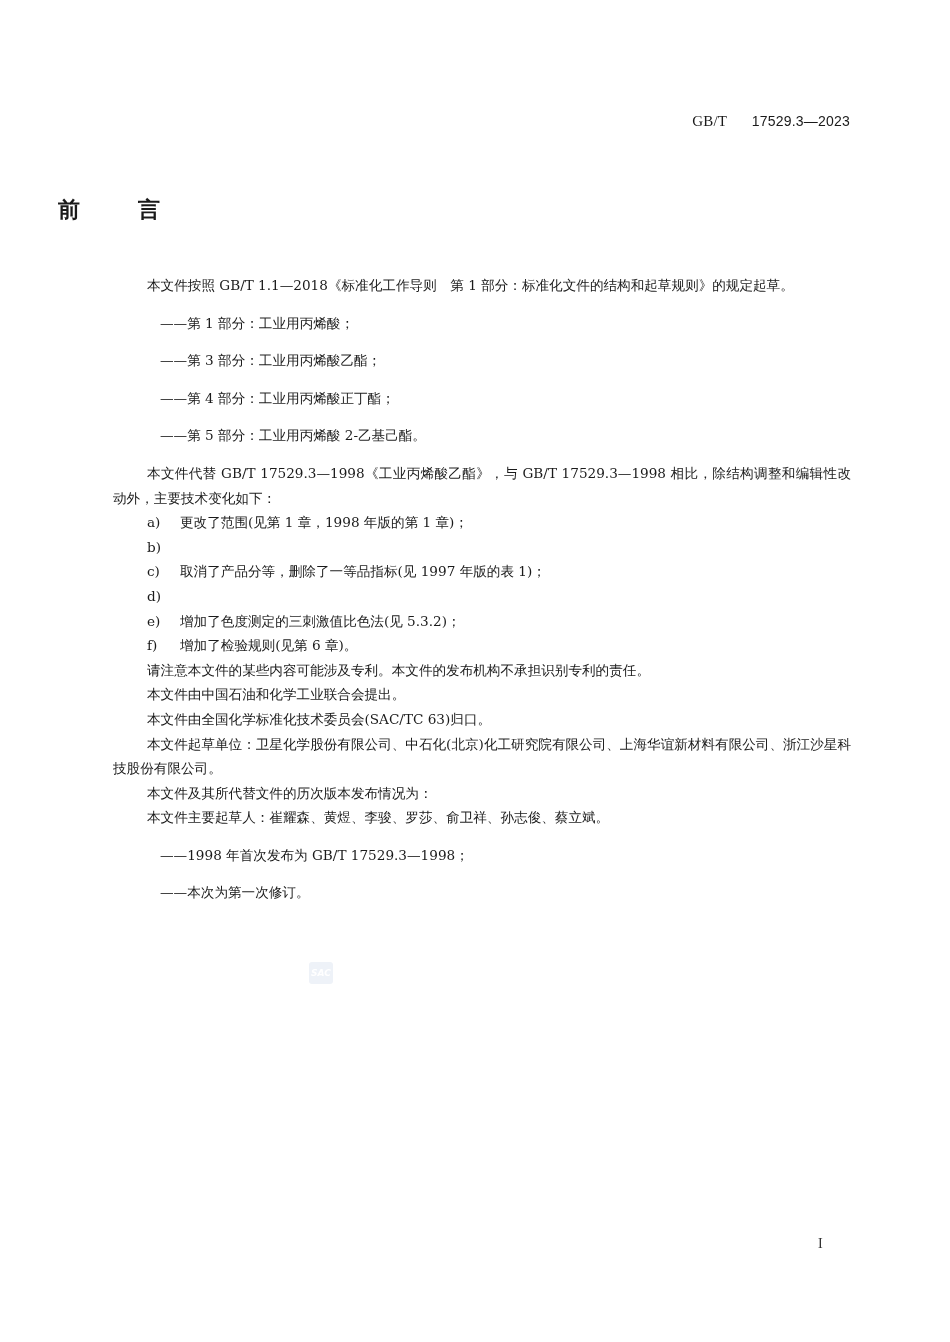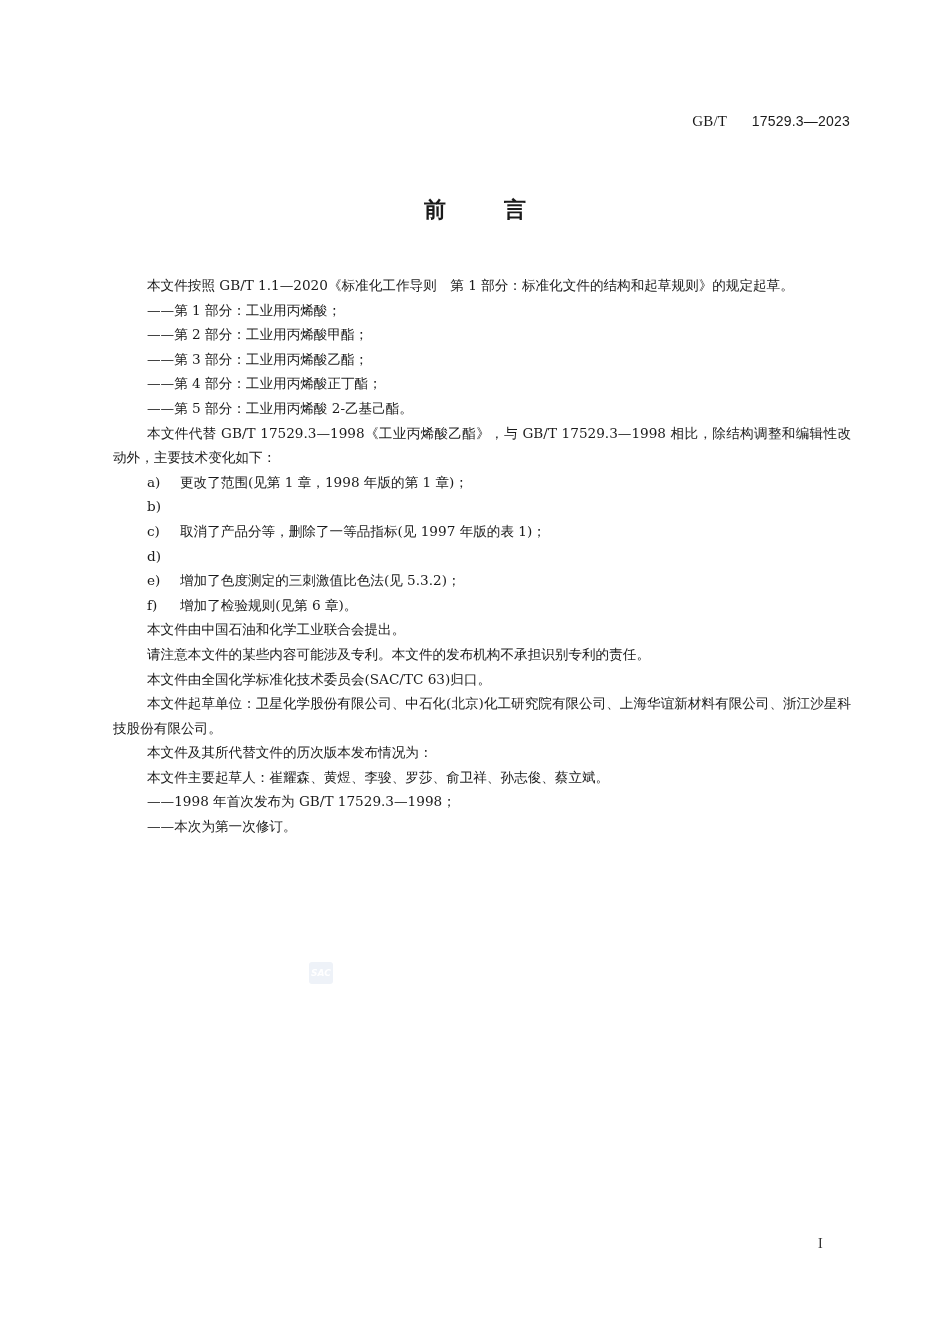--- a/index.html
+++ b/index.html
@@ -31,21 +31,20 @@
     .header-code .num {
       font-family: "Liberation Sans", sans-serif;
       font-size: 14px;
       margin-left: 20px;
     }
     .title {
       position: absolute;
       top: 195px;
       left: 0;
       width: 950px;
-      text-align: center;
       font-family: Liberation Mono, monospace;
       font-weight: bold;
       font-size: 22px;
       letter-spacing: 58px;
       padding-left: 58px;
       box-sizing: border-box;
     }
     .body-text {
       position: absolute;
       top: 273px;
@@ -54,21 +53,21 @@
       font-size: 13.6px;
       line-height: 24.6px;
     }
     .p {
       margin: 0;
       text-indent: 34px;
       text-align: justify;
       text-align-last: left;
     }
     .dash {
-      margin: 0;
+      margin: 13px;
       padding-left: 34px;
     }
     .list-item {
       margin: 0;
       padding-left: 34px;
       display: flex;
     }
     .list-item .marker {
       width: 33px;
       flex: none;
@@ -105,24 +104,23 @@
 <div class="header-code">
   <span class="gbt">GB/T</span>
   <span class="num">17529.3—2023</span>
 </div>
 
 <div class="title">
   <span>前</span><span>言</span>
 </div>
 
 <div class="body-text">
-  <p class="p">本文件按照 GB/T 1.1—2020《标准化工作导则　第 1 部分：标准化文件的结构和起草规则》的规定起草。</p>
+  <p class="p">本文件按照 GB/T 1.1—2018《标准化工作导则　第 1 部分：标准化文件的结构和起草规则》的规定起草。</p>
   <div>
     <p class="dash">——第 1 部分：工业用丙烯酸；</p>
-    <p class="dash">——第 2 部分：工业用丙烯酸甲酯；</p>
     <p class="dash">——第 3 部分：工业用丙烯酸乙酯；</p>
     <p class="dash">——第 4 部分：工业用丙烯酸正丁酯；</p>
     <p class="dash">——第 5 部分：工业用丙烯酸 2-乙基己酯。</p>
   </div>
   <p class="p">本文件代替 GB/T 17529.3—1998《工业丙烯酸乙酯》，与 GB/T 17529.3—1998 相比，除结构调整和编辑性改动外，主要技术变化如下：</p>
   <div>
     <div class="list-item">
       <span class="marker">a)</span>
       <span>更改了范围(见第 1 章，1998 年版的第 1 章)；</span>
     </div>
@@ -138,22 +136,22 @@
     </div>
     <div class="list-item">
       <span class="marker">e)</span>
       <span>增加了色度测定的三刺激值比色法(见 5.3.2)；</span>
     </div>
     <div class="list-item">
       <span class="marker">f)</span>
       <span>增加了检验规则(见第 6 章)。</span>
     </div>
   </div>
+  <p class="p">请注意本文件的某些内容可能涉及专利。本文件的发布机构不承担识别专利的责任。</p>
   <p class="p">本文件由中国石油和化学工业联合会提出。</p>
-  <p class="p">请注意本文件的某些内容可能涉及专利。本文件的发布机构不承担识别专利的责任。</p>
   <p class="p">本文件由全国化学标准化技术委员会(SAC/TC 63)归口。</p>
   <p class="p">本文件起草单位：卫星化学股份有限公司、中石化(北京)化工研究院有限公司、上海华谊新材料有限公司、浙江沙星科技股份有限公司。</p>
   <p class="p">本文件及其所代替文件的历次版本发布情况为：</p>
   <p class="p">本文件主要起草人：崔耀森、黄煜、李骏、罗莎、俞卫祥、孙志俊、蔡立斌。</p>
   <div>
     <p class="dash">——1998 年首次发布为 GB/T 17529.3—1998；</p>
     <p class="dash">——本次为第一次修订。</p>
   </div>
 </div>
 

